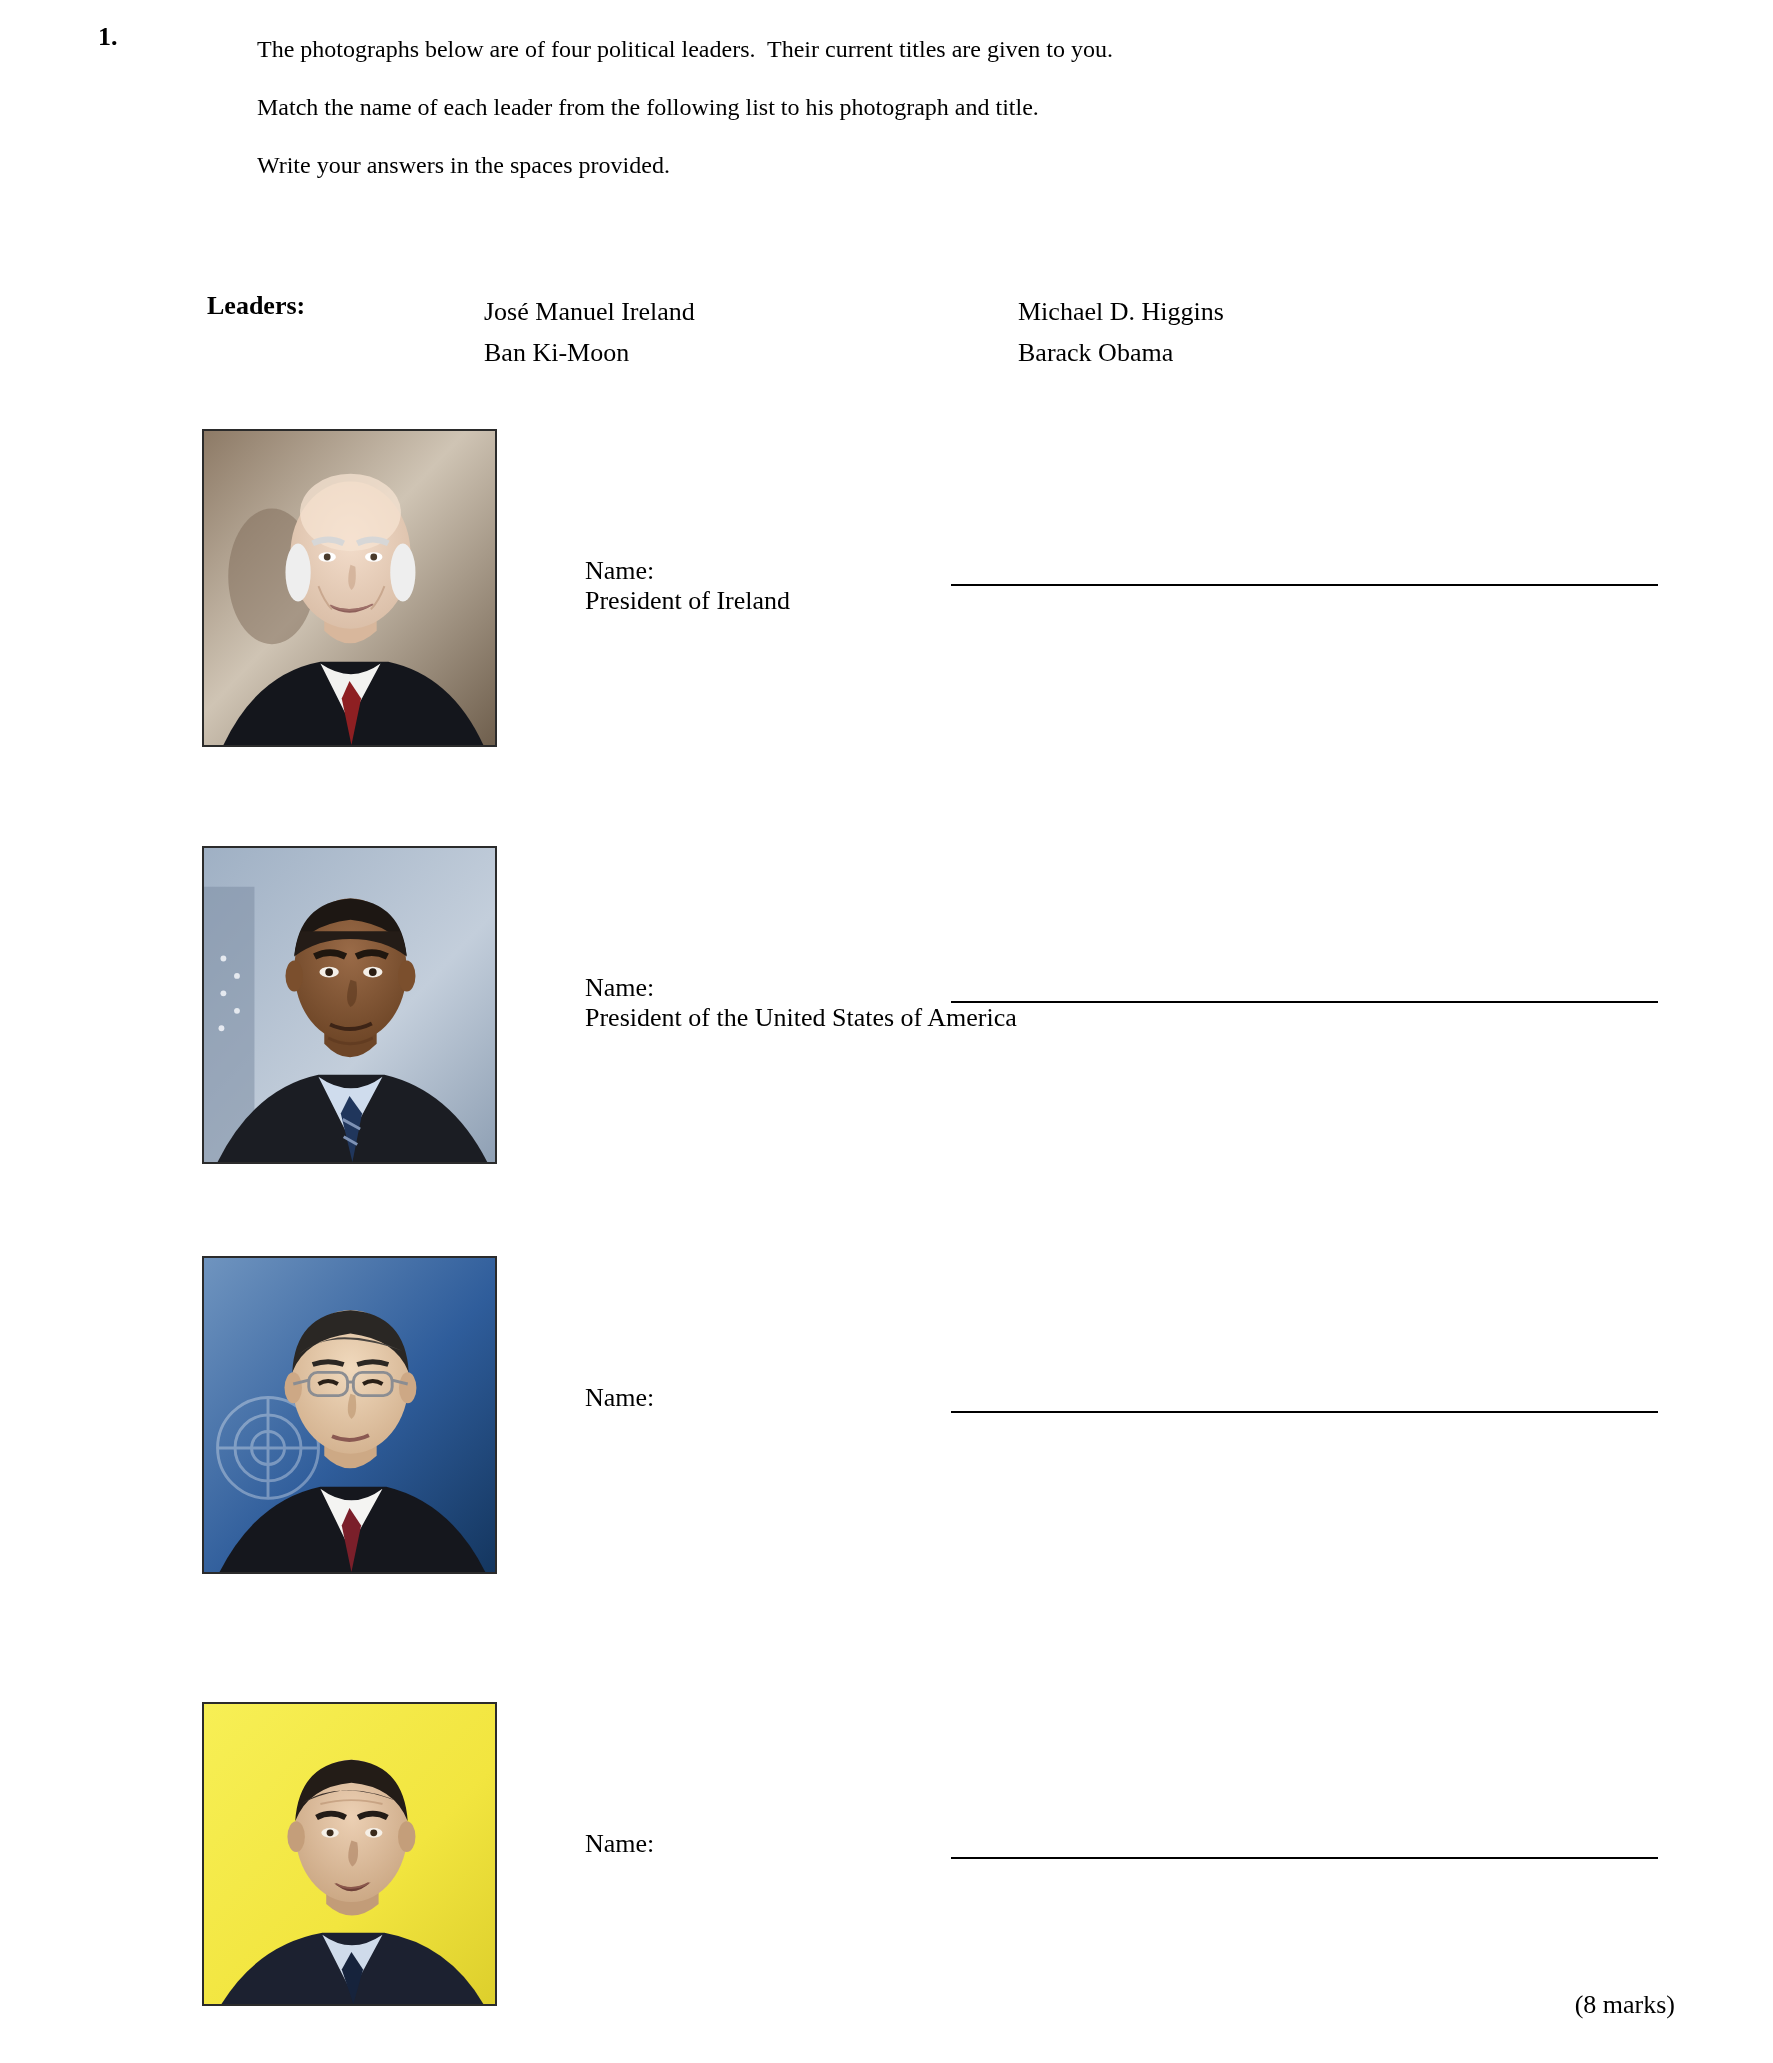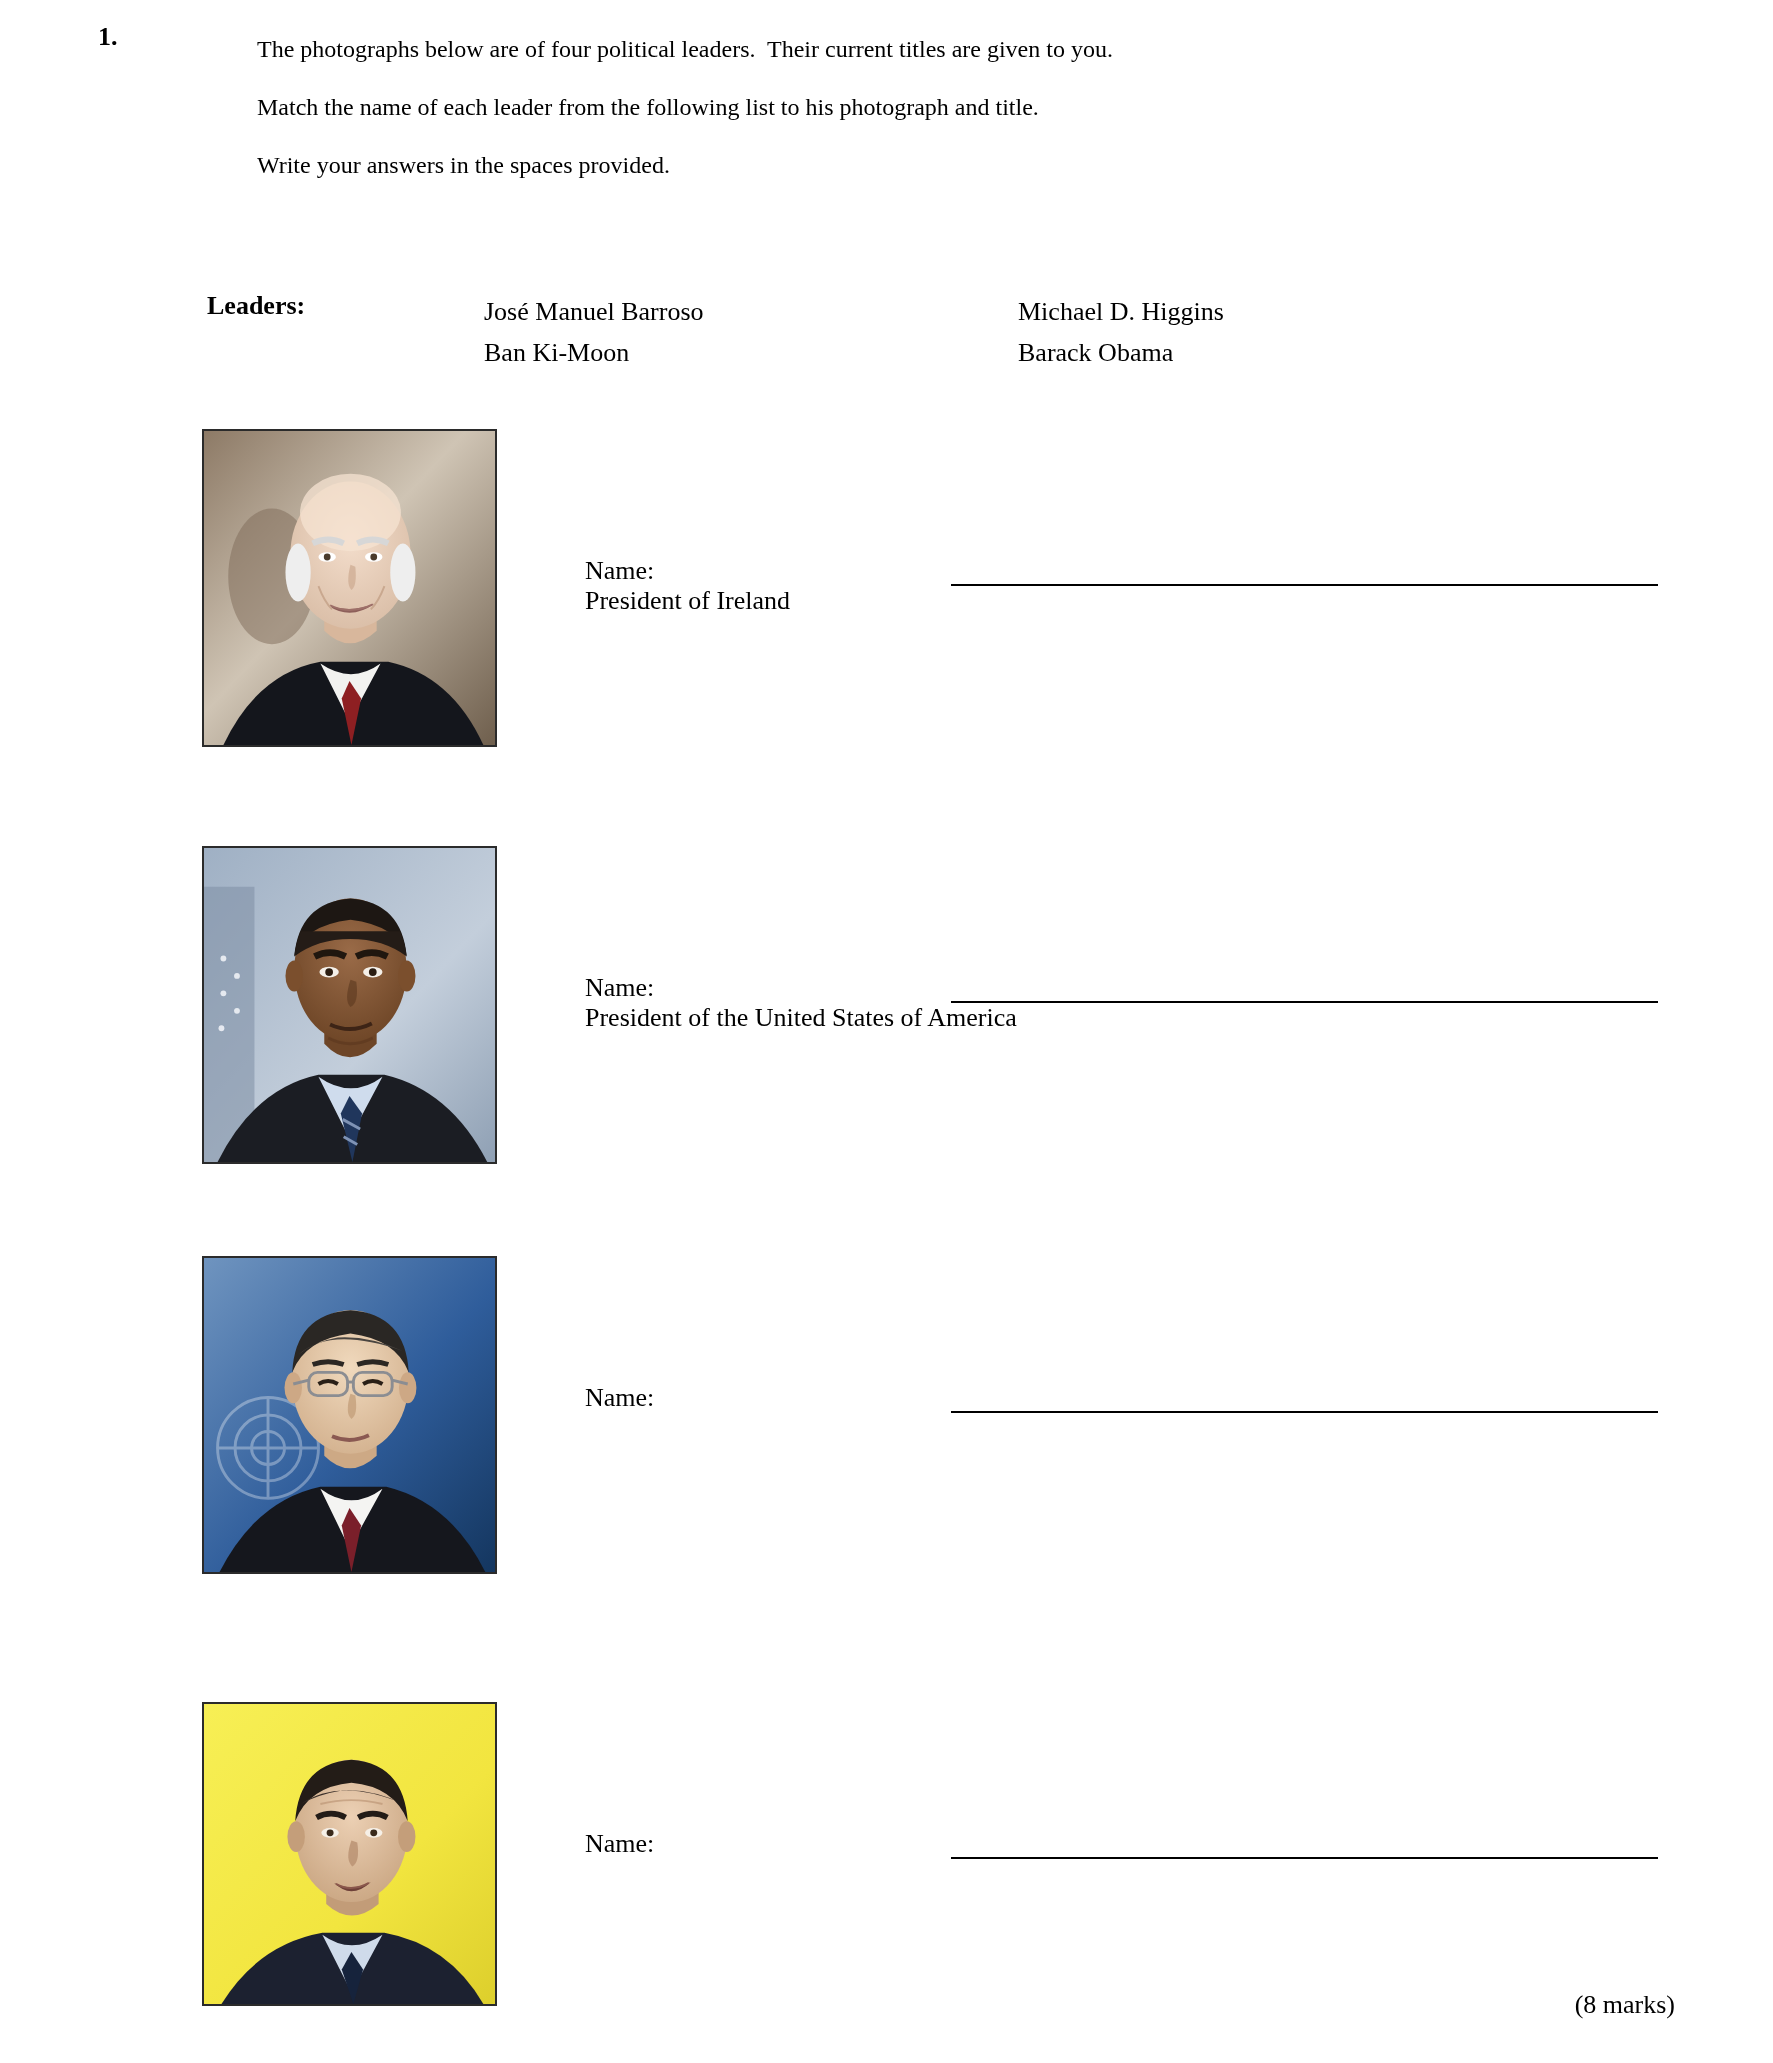--- a/index.html
+++ b/index.html
@@ -122,21 +122,21 @@
 
   <div class="q-lines">
     <div>The photographs below are of four political leaders.  Their current titles are given to you.</div>
     <div>Match the name of each leader from the following list to his photograph and title.</div>
     <div>Write your answers in the spaces provided.</div>
   </div>
 
   <div class="leaders-label">Leaders:</div>
 
   <div class="leaders-col col1">
-    <div>José Manuel Barroso</div>
+    <div>José Manuel Ireland</div>
     <div>Ban Ki-Moon</div>
   </div>
 
   <div class="leaders-col col2">
     <div>Michael D. Higgins</div>
     <div>Barack Obama</div>
   </div>
 
   <div class="row" style="top:429px;">
     <div class="photo-frame" style="top:0;">

